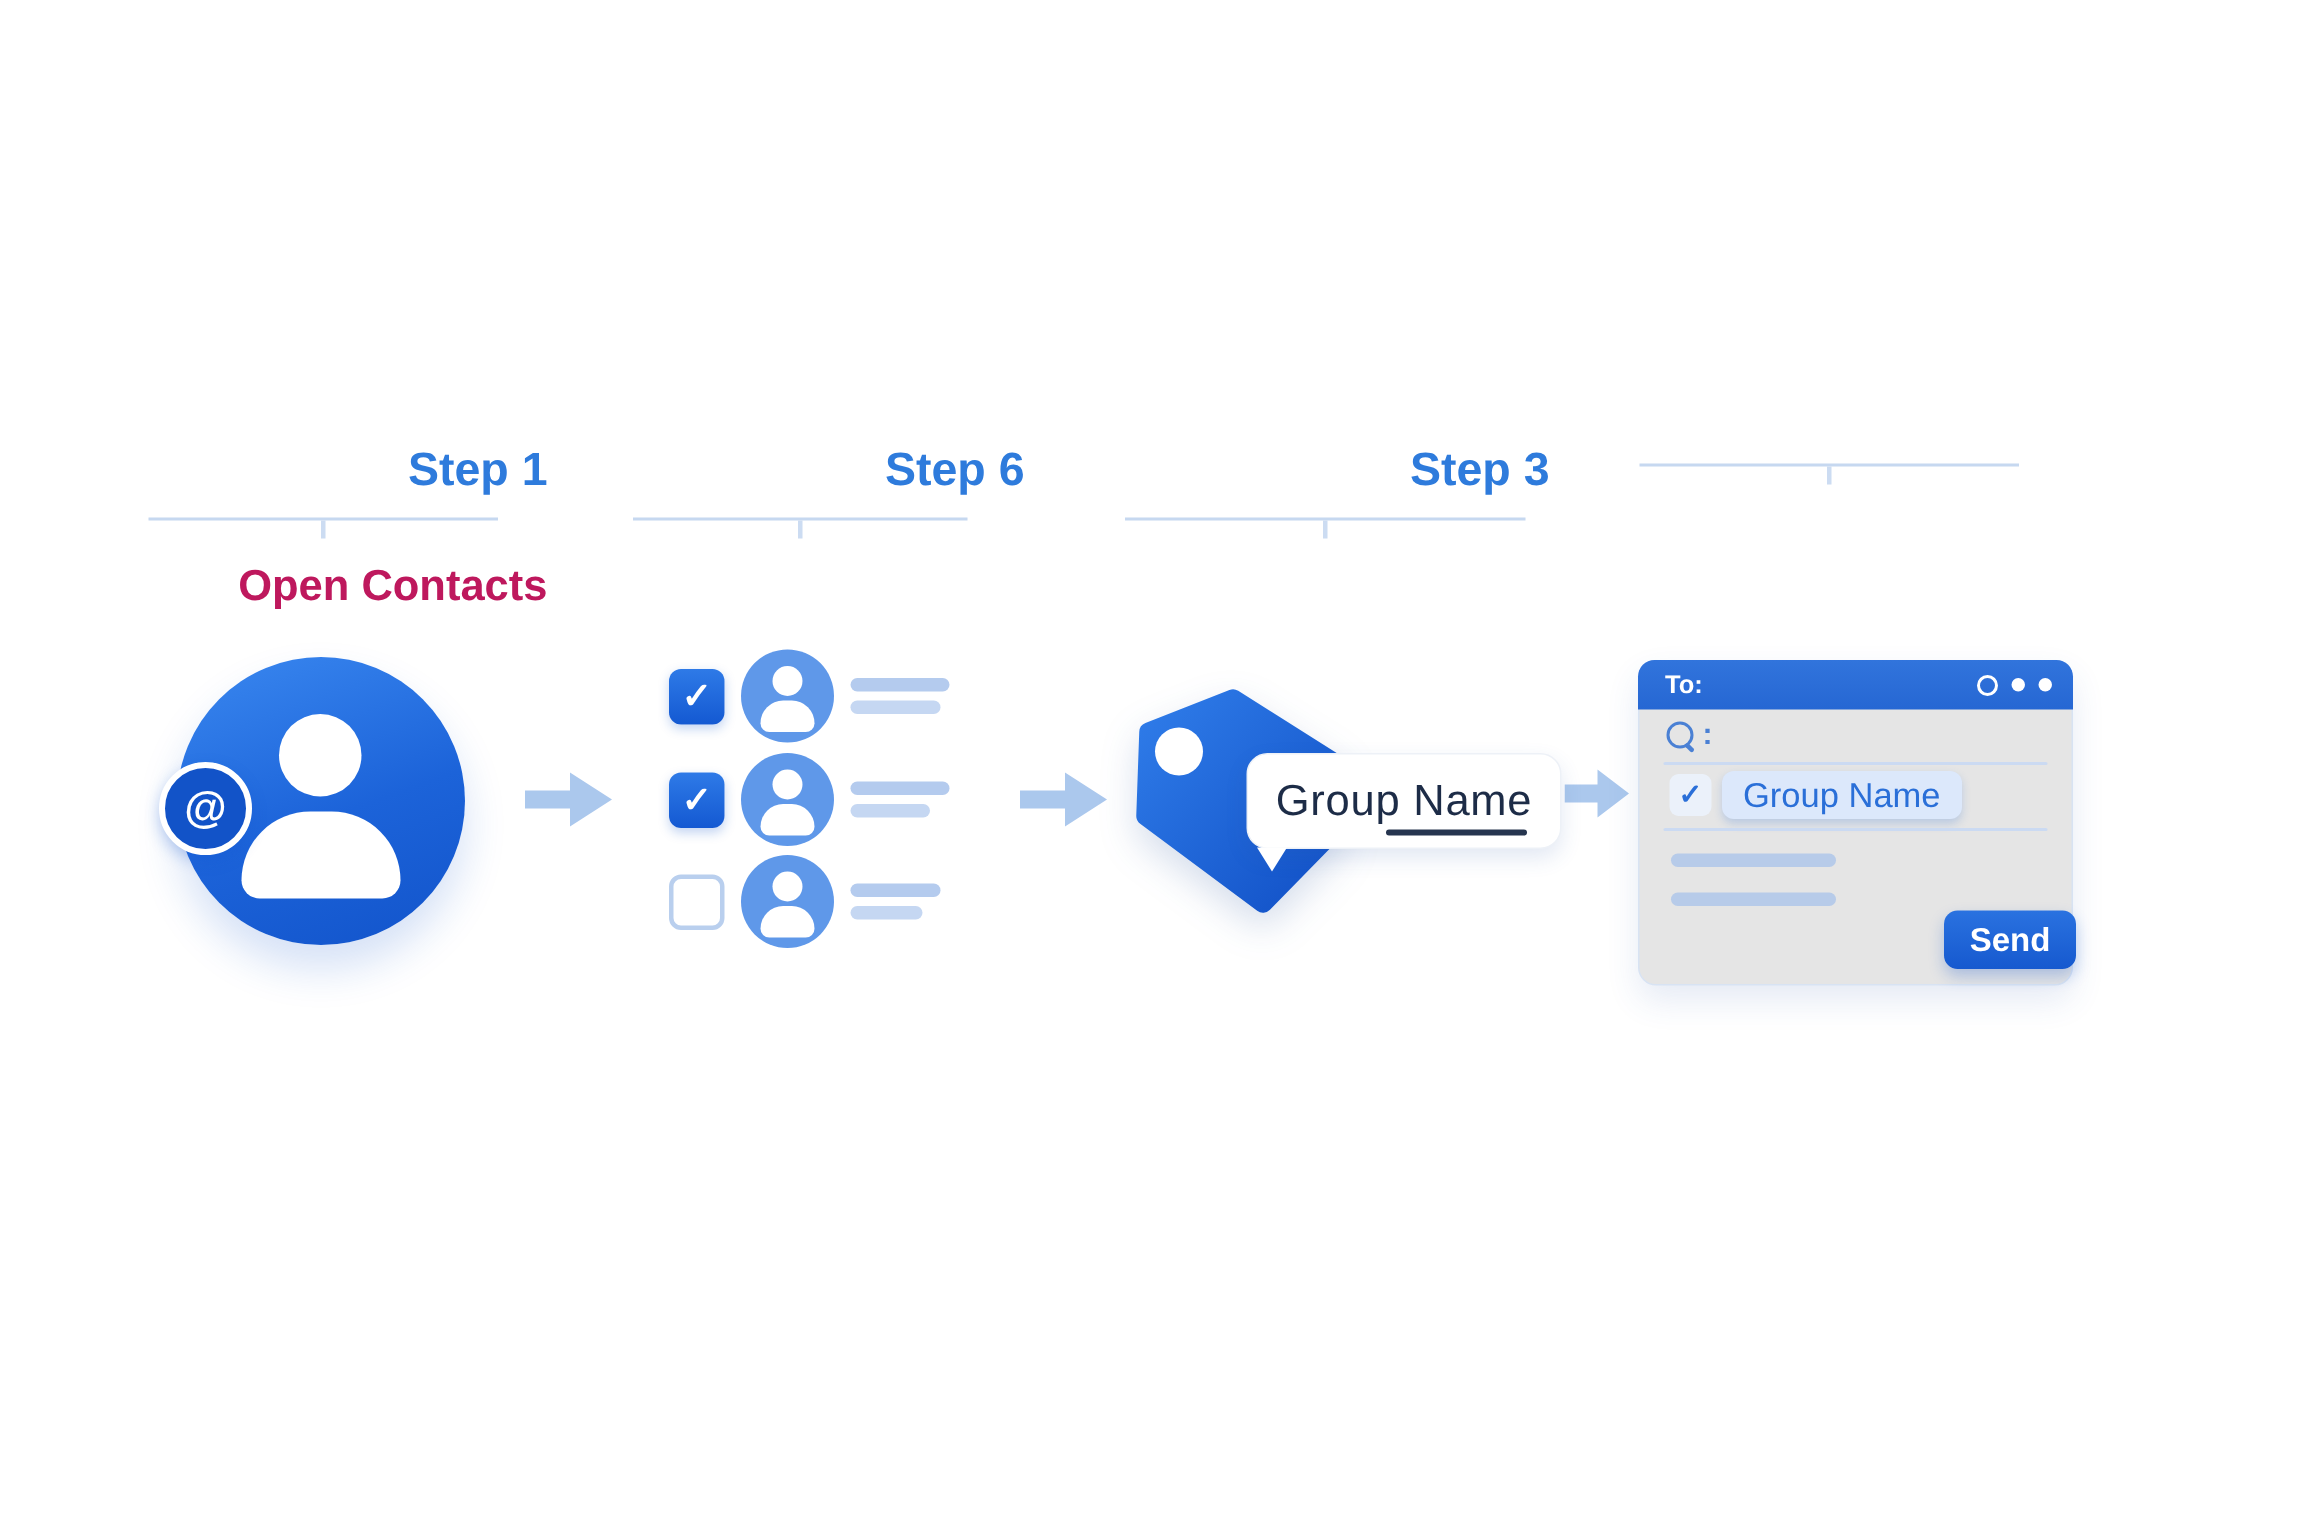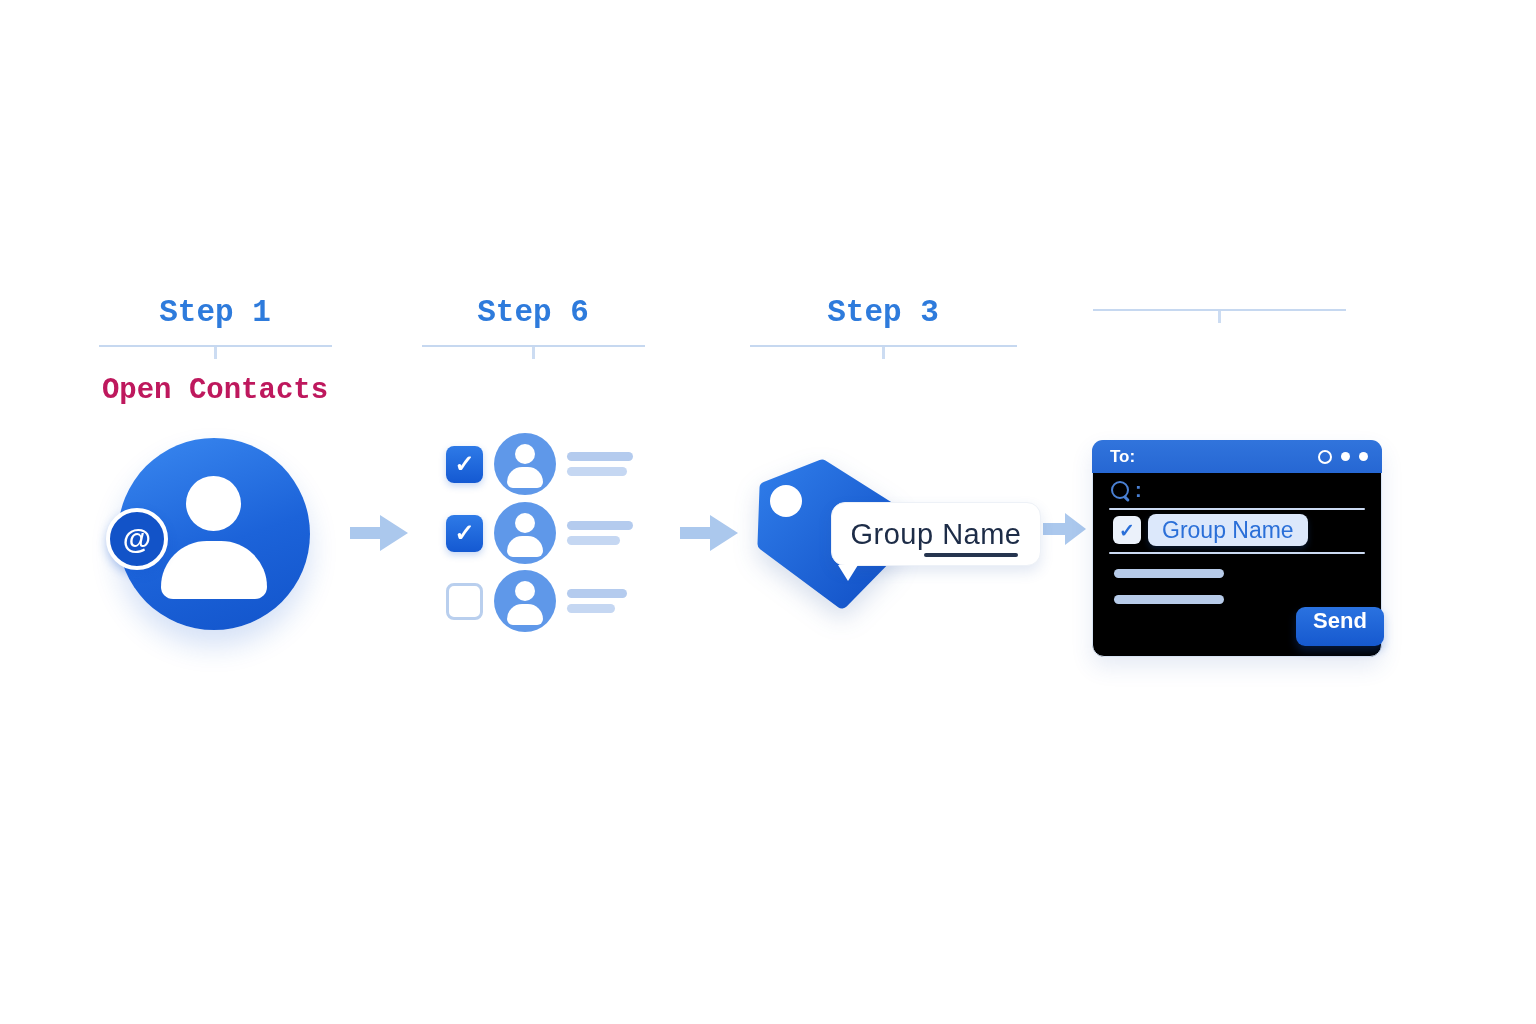--- a/index.html
+++ b/index.html
@@ -1,20 +1,20 @@
 <!DOCTYPE html>
 <html><head>
 <meta charset="utf-8">
 <style>
   html,body{margin:0;padding:0;background:#ffffff;}
   .canvas{position:relative;width:1536px;height:1024px;background:#ffffff;overflow:hidden;
           font-family:"Liberation Sans", sans-serif;}
 
   
-  .col{position:absolute;top:295px;width:300px;text-align:center;font-family:Liberation Mono, monospace;}
+  .col{position:absolute;top:295px;width:300px;text-align:right;}
   .step-label{font-size:31px;font-weight:700;color:#2e7bdc;line-height:36px;}
   .rule{position:relative;height:2px;background:#c6d8f0;margin:14px auto 0 auto;}
   .rule .tick{position:absolute;left:50%;top:2px;width:3px;height:12px;margin-left:-1px;background:#ccdcf2;}
   .step-title{margin-top:27px;font-size:29px;font-weight:700;color:#be185d;line-height:34px;}
 
   
   .arrow{position:absolute;}
 
   
   .contacts-icon{position:absolute;left:118px;top:438px;width:192px;height:192px;}
@@ -46,21 +46,21 @@
   .tag-icon{position:absolute;left:756px;top:458px;filter:drop-shadow(0 10px 12px rgba(30,70,150,.18));}
   .label-card{position:absolute;left:831px;top:502px;width:208px;height:62px;background:#ffffff;
     border:1px solid #edf1f7;border-radius:14px;box-shadow:0 6px 14px rgba(50,90,170,.14);
     display:flex;align-items:center;justify-content:center;}
   .label-card .value{font-size:29px;color:#1d2c47;letter-spacing:.5px;}
   .input-underline{position:absolute;right:22px;bottom:8px;width:94px;height:4px;background:#26354f;border-radius:2px;}
   .card-tail{position:absolute;left:6px;top:100%;width:0;height:0;
     border-left:10px solid transparent;border-right:10px solid transparent;border-top:16px solid #ffffff;}
 
   
-  .compose{position:absolute;left:1092px;top:440px;width:288px;height:215px;background:#000000;
+  .compose{position:absolute;left:1092px;top:440px;width:288px;height:215px;background:#e5e5e5;
     border:1px solid #d8e3f3;border-radius:12px;box-shadow:0 10px 22px rgba(50,90,170,.12);}
   .titlebar{position:absolute;left:-1px;top:-1px;right:-1px;height:33px;border-radius:11px 11px 0 0;
     background:linear-gradient(180deg,#3174dc,#2667d3);display:flex;align-items:center;padding:0 14px 0 18px;}
   .to-label{color:#fff;font-size:17px;font-weight:700;}
   .win-controls{margin-left:auto;display:flex;align-items:center;gap:9px;}
   .ctrl-ring{width:10px;height:10px;border:2px solid #fff;border-radius:50%;background:transparent;}
   .ctrl-dot{width:9px;height:9px;border-radius:50%;background:#fff;}
   .search-row{position:absolute;left:18px;top:40px;display:flex;align-items:center;gap:6px;}
   .search-glass{position:relative;width:14px;height:14px;border:2.5px solid #4a80d4;border-radius:50%;}
   .search-glass::after{content:"";position:absolute;left:12px;top:12px;width:7px;height:2.5px;background:#4a80d4;
@@ -71,21 +71,21 @@
   .mini-check{position:absolute;left:20px;top:75px;width:28px;height:28px;border-radius:6px;background:#ebf1fa;
     display:flex;align-items:center;justify-content:center;color:#2a6fd8;font-size:19px;font-weight:700;}
   .chip{position:absolute;left:55px;top:73px;height:32px;padding:0 14px;border-radius:8px;background:#dce8fb;
     box-shadow:0 3px 6px rgba(42,111,216,.22);display:flex;align-items:center;
     color:#2a6fd8;font-size:23px;}
   .bar{position:absolute;left:21px;width:110px;height:9px;border-radius:4.5px;background:#b7cbe9;}
   .b1{top:128px;} .b2{top:154px;}
   .send-btn{position:absolute;right:-3px;top:166px;width:88px;height:39px;border-radius:9px;border:none;
     background:linear-gradient(180deg,#2a72e0,#1659cf);color:#fff;font-size:22px;font-weight:700;
     font-family:"Liberation Sans",sans-serif;box-shadow:0 5px 10px rgba(21,86,204,.28);
-    display:flex;justify-content:center;cursor:pointer;}
+    display:flex;align-items:center;justify-content:center;cursor:pointer;}
 </style>
 </head>
 <body>
 
 <div class="canvas">
 
   <div class="col" style="left:65px;">
     <div class="step-label">Step 1</div>
     <div class="rule" style="width:233px;">
         <i class="tick"></i>

